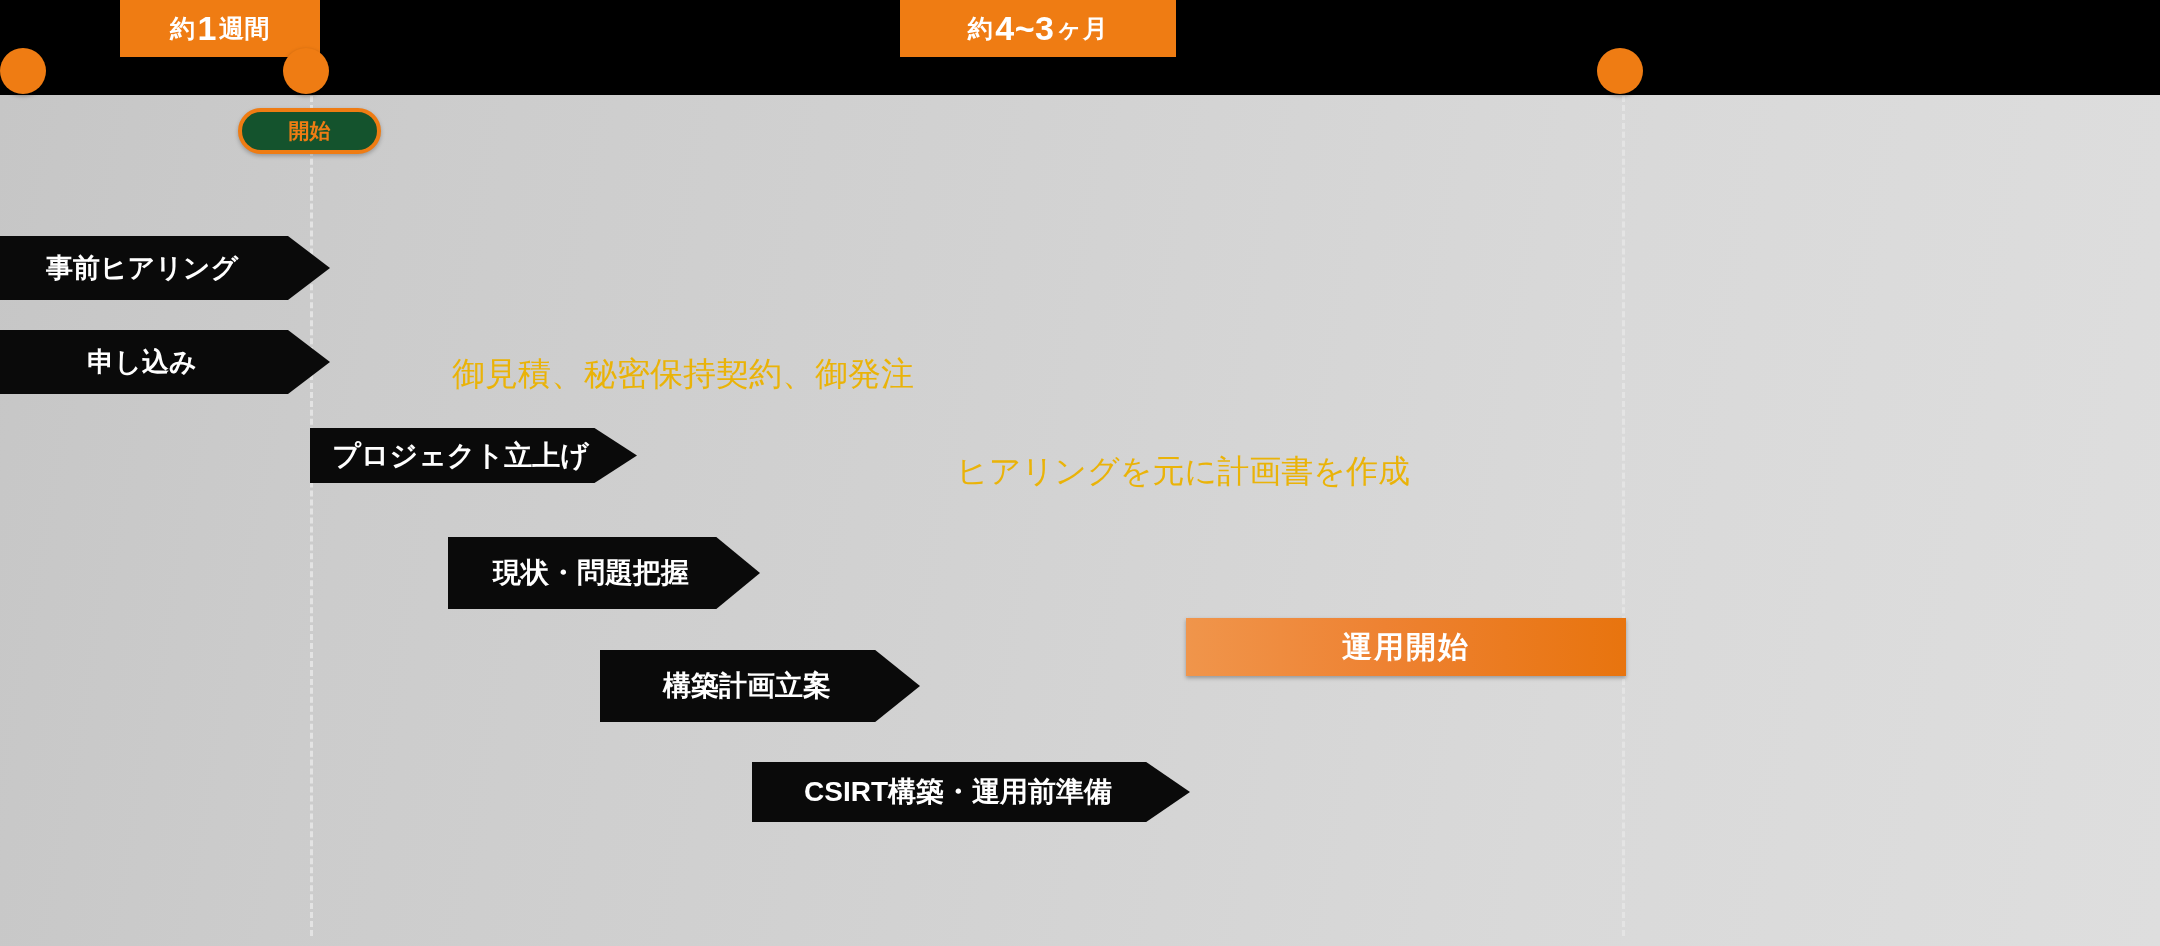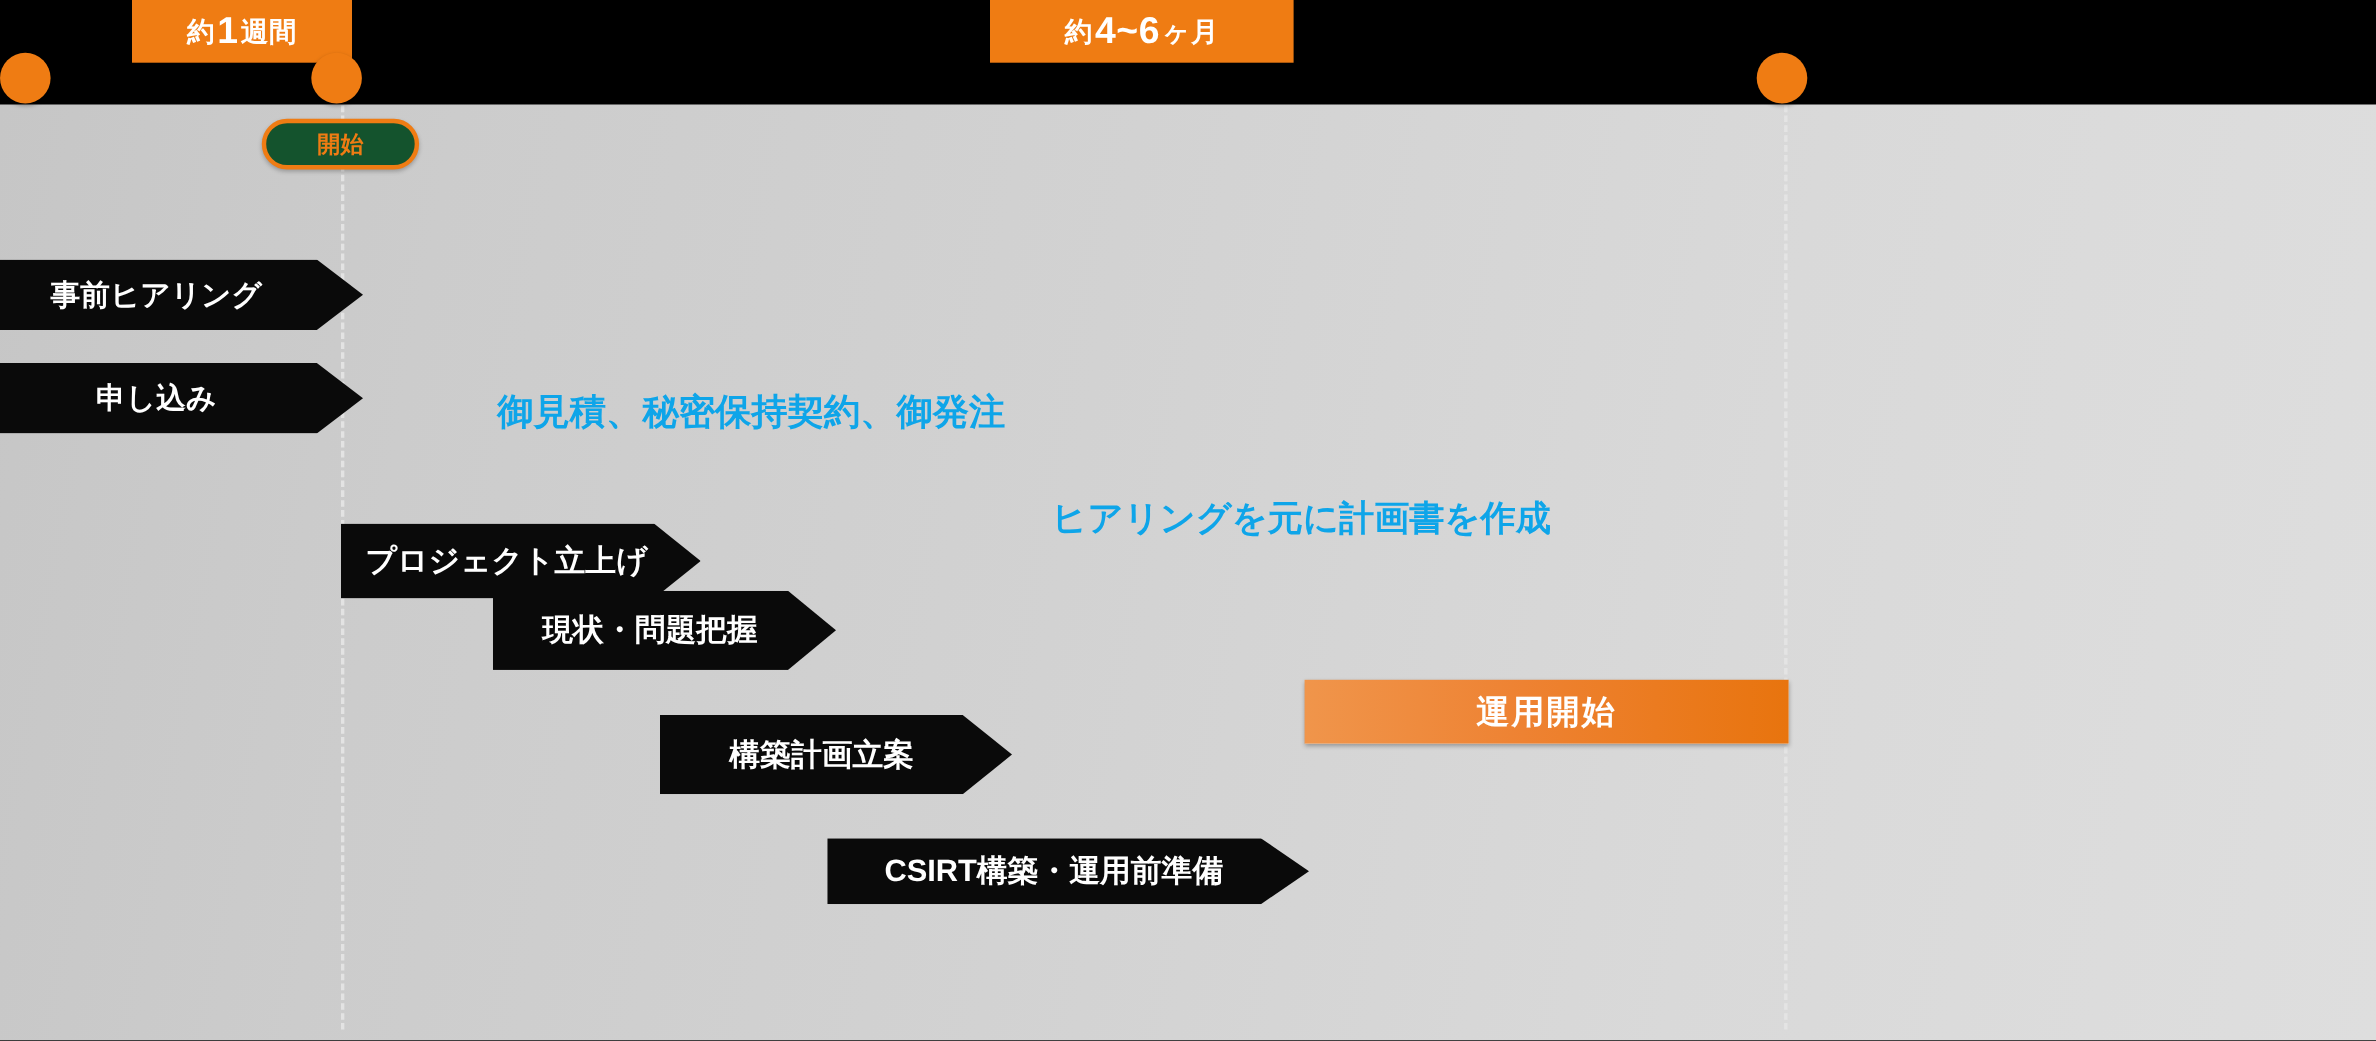--- a/index.html
+++ b/index.html
@@ -93,22 +93,22 @@
     display: block;
     white-space: nowrap;
     width: 100%;
     text-align: center;
     padding-right: 26px;
   }
 
   
   .note {
     position: absolute;
-    color: #0ea5e9;
-    font-weight: 700;
+    color: #eab308;
+    font-weight: 400;
     white-space: nowrap;
     z-index: 3;
   }
 
   
   #golive {
     position: absolute;
     left: 1186px; top: 618px;
     width: 440px; height: 58px;
     background: linear-gradient(90deg, #F0954B 0%, #EE8232 45%, #E8740E 100%);
@@ -143,21 +143,21 @@
   <div class="guide" id="guide-c"></div>
 
   <div class="badge" id="badge-week">
     <span class="sm">約</span>
       <span class="num">1</span>
       <span class="sm">週間</span>
   </div>
 
   <div class="badge" id="badge-month">
     <span class="sm">約</span>
-      <span class="num">4~6</span>
+      <span class="num">4~3</span>
       <span class="sm">ヶ月</span>
   </div>
 
   <div class="dot" id="dot-a"></div>
   <div class="dot" id="dot-b"></div>
   <div class="dot" id="dot-c"></div>
 
   <div id="start-pill">
     <span>開始</span>
   </div>
@@ -165,22 +165,22 @@
   <div class="chev" style="left:-20px; top:236px; width:350px; height:64px; font-size:27px;
               clip-path: polygon(0 0, 88% 0, 100% 50%, 88% 100%, 0 100%);">
     <span>事前ヒアリング</span>
   </div>
 
   <div class="chev" style="left:-20px; top:330px; width:350px; height:64px; font-size:27px;
               clip-path: polygon(0 0, 88% 0, 100% 50%, 88% 100%, 0 100%);">
     <span>申し込み</span>
   </div>
 
-  <div class="chev" style="left:310px; top:428px; width:327px; height:68px; font-size:28px;
-              clip-path: polygon(0 0, 87% 0, 100% 50%, 87% 100%, 0 100%); margin-top: 48px;">
+  <div class="chev" style="left:310px; top:428px; width:327px; height:55px; font-size:28px;
+              clip-path: polygon(0 0, 87% 0, 100% 50%, 87% 100%, 0 100%);">
     <span>プロジェクト立上げ</span>
   </div>
 
   <div class="chev" style="left:600px; top:650px; width:320px; height:72px; font-size:28px;
               clip-path: polygon(0 0, 86% 0, 100% 50%, 86% 100%, 0 100%);">
     <span>構築計画立案</span>
   </div>
 
   <div class="chev" style="left:448px; top:537px; width:312px; height:72px; font-size:28px;
               clip-path: polygon(0 0, 86% 0, 100% 50%, 86% 100%, 0 100%);">

